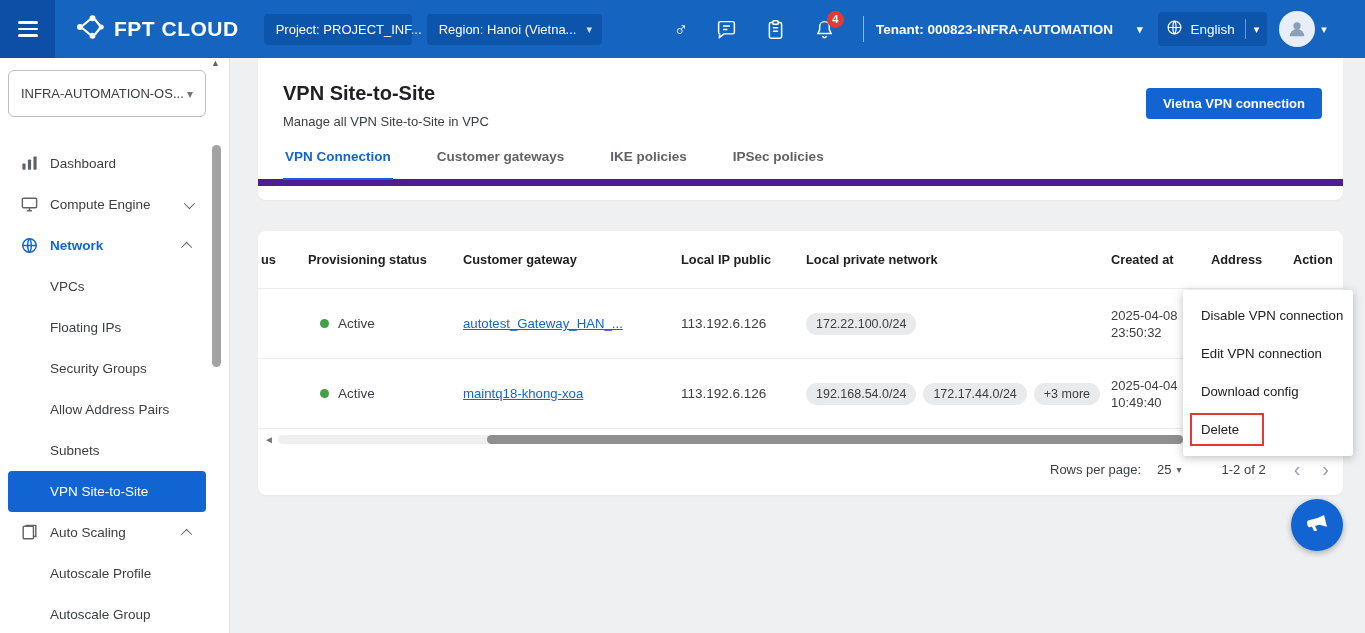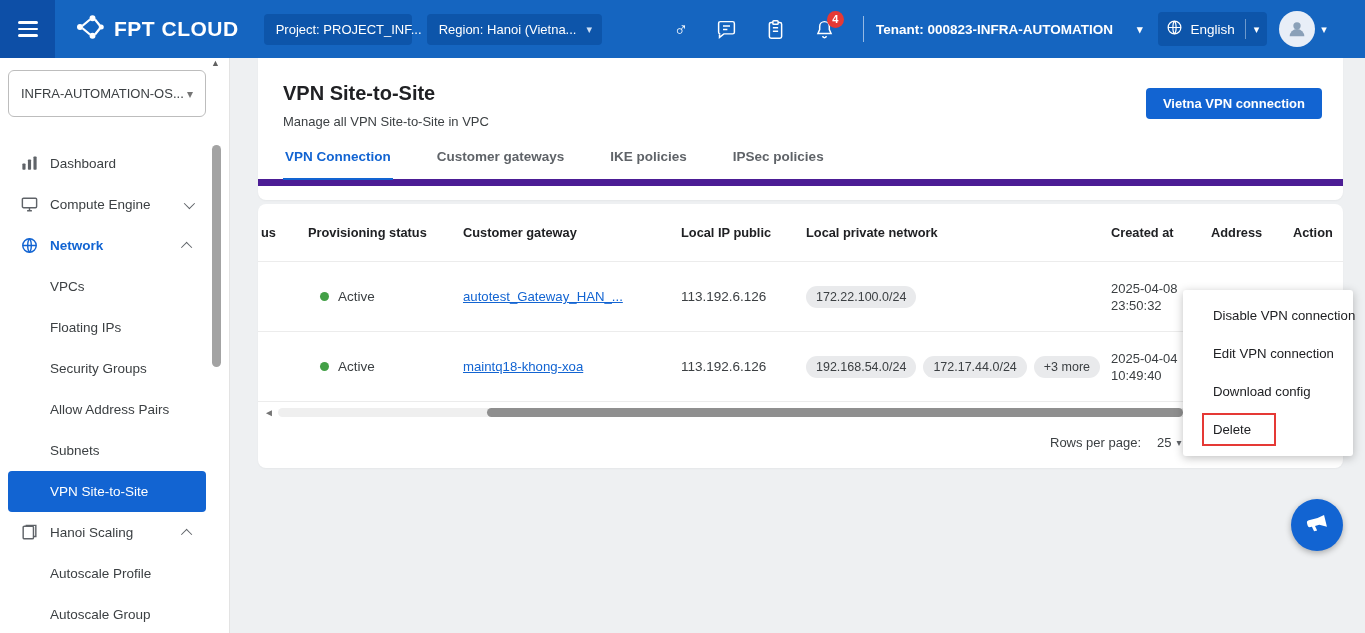--- a/index.html
+++ b/index.html
@@ -70,21 +70,21 @@
   .hc-top { padding:24px 26px 0 25px; }
   .page-title { font-size:20px; font-weight:bold; color:#202124; }
   .page-sub { font-size:13px; color:#3c4043; margin-top:9px; }
   .create-btn { position:absolute; right:21px; top:30px; height:31px; background:#1264d2; color:#fff; border:none;
     border-radius:4px; font-size:13px; font-weight:bold; padding:0 17px; cursor:pointer; font-family:inherit; }
   .tabs { display:flex; padding-left:25px; margin-top:20px; border-bottom:7px solid #4c1d95; }
   .tab { font-size:13.5px; font-weight:bold; color:#5f6368; padding:0 2px 14px 2px; margin-right:42px;
     cursor:pointer; margin-bottom:-1px; border-bottom:2px solid transparent; }
   .tab.active { color:#1264d2; border-bottom-color:#1264d2; }
 
-  .table-card { background:#fff; border-radius:8px; margin-top:4px; height:264px; position:relative;
+  .table-card { background:#fff; border-radius:8px; margin-top:31px; height:264px; position:relative;
     box-shadow:0 1px 2px rgba(0,0,0,.04); overflow:hidden; }
   .tgrid { display:grid; grid-template-columns:50px 155px 218px 125px 305px 100px 82px 1fr; align-items:center; }
   .thead { height:58px; border-bottom:1px solid #ececec; font-size:12.8px; font-weight:bold; color:#202124; }
   .thead .c-status { padding-left:3px; }
   .trow { height:70px; border-bottom:1px solid #ececec; font-size:13.5px; }
   .cell-prov { display:flex; align-items:center; gap:9px; padding-left:12px; }
   .dot { width:9px; height:9px; border-radius:50%; background:#43a047; flex:0 0 auto; }
   .glink { color:#1264d2; text-decoration:underline; cursor:pointer; font-size:13.2px; }
   .chips { display:flex; gap:7px; flex-wrap:nowrap; }
   .chip { background:#e9eaec; border-radius:12px; padding:4px 10px; font-size:12.5px; color:#3c4043; white-space:nowrap; }
@@ -98,21 +98,21 @@
   .tfoot { height:44px; display:flex; align-items:center; justify-content:flex-end; font-size:13px; color:#3c4043; padding-right:14px; }
   .rpp-label { margin-right:16px; }
   .rpp-value { display:flex; align-items:center; gap:5px; cursor:pointer; }
   .rpp-value .caret { font-size:10px; color:#5f6368; }
   .range { margin-left:40px; }
   .pg { margin-left:28px; font-size:20px; color:#9aa0a6; background:none; border:none; cursor:pointer; line-height:1; }
   .pg.next { margin-left:22px; }
 
   
   .context-menu { position:fixed; left:1183px; top:290px; width:170px; background:#fff; border-radius:3px;
-    box-shadow:0 2px 10px rgba(0,0,0,.25); padding:7px 16px; z-index:60; }
+    box-shadow:0 2px 10px rgba(0,0,0,.25); padding:7px 4px; z-index:60; }
   .cm-item { height:38px; line-height:38px; padding-left:14px; font-size:13.2px; color:#202124; cursor:pointer; white-space:nowrap; position:relative; }
   .red-box { position:absolute; left:3px; top:2px; width:74px; height:33px; border:2px solid #e53935; pointer-events:none; }
 
   
   .fab { position:fixed; left:1291px; top:499px; width:52px; height:52px; border-radius:50%; background:#1264d2;
     border:none; cursor:pointer; display:flex; align-items:center; justify-content:center; box-shadow:0 2px 6px rgba(0,0,0,.3); z-index:40; }
   .fab svg { width:24px; height:24px; transform:rotate(-14deg); }
 </style>
 </head>
 <body>
@@ -264,21 +264,21 @@
         <span>VPN Site-to-Site</span>
       </div>
 
       <div class="nav-item">
         <span class="nav-ico">
           <svg viewBox="0 0 24 24" fill="none" stroke="#5f6368" stroke-width="1.8">
               <rect x="4" y="4" width="13" height="16" rx="1.5"></rect>
               <path d="M8 4V3h12v14h-3"></path>
             </svg>
         </span>
-        <span>Hanoi Scaling</span>
+        <span>Auto Scaling</span>
         <span class="chev up"></span>
       </div>
 
       <div class="nav-item sub">
         <span>Autoscale Profile</span>
       </div>
       <div class="nav-item sub">
         <span>Autoscale Group</span>
       </div>
     </nav>

